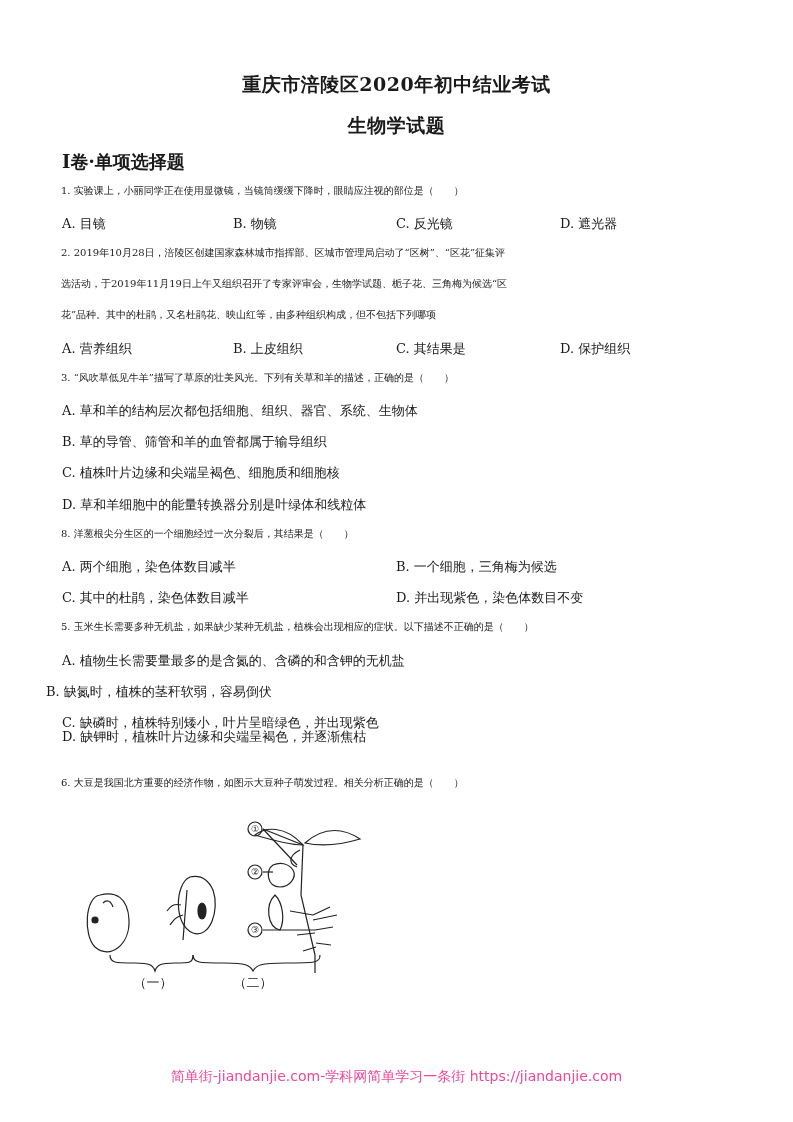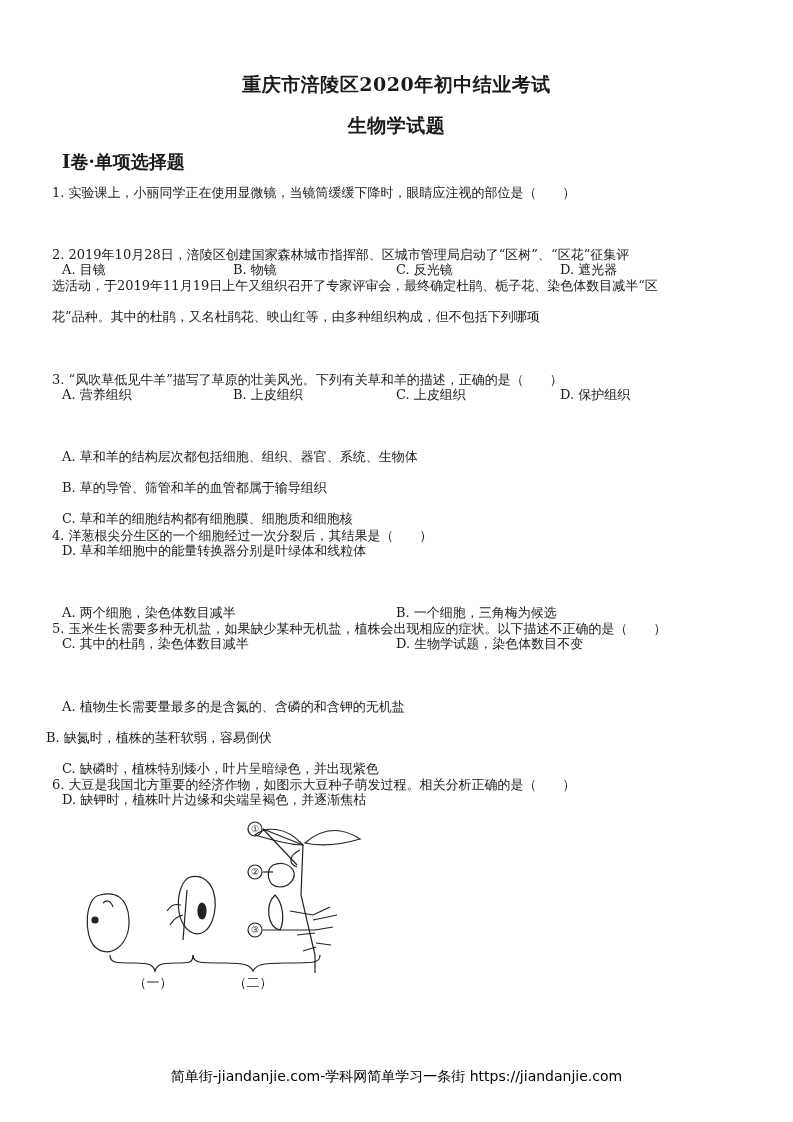--- a/index.html
+++ b/index.html
@@ -12,67 +12,67 @@
     position: absolute; left: 0; width: 793px; text-align: center;
     font-weight: bold; font-size: 19px; letter-spacing: 0.5px;
   }
   .t1 { top: 72px; }
   .t2 { top: 113px; }
   .section {
     position: absolute; left: 62px; top: 150px;
     font-weight: bold; font-size: 18px;
   }
   .line {
-    position: absolute; left: 52px; font-size: 13px; white-space: nowrap;
+    position: absolute; left: 61px; font-size: 10px; white-space: nowrap;
   }
-  .opt { position: absolute; font-size: 13px; white-space: nowrap; margin-top: 46px; }
+  .opt { position: absolute; font-size: 13px; white-space: nowrap; }
   .figure { position: absolute; left: 75px; top: 815px; width: 300px; height: 180px; }
   .footer {
     position: absolute; left: 0; width: 793px; top: 1068px; text-align: center;
-    font-family: "DejaVu Sans", "Liberation Sans", sans-serif; font-size: 14px; color: #000000;
+    font-family: "DejaVu Sans", "Liberation Sans", sans-serif; font-size: 14px; color: #ec4899;
   }
 </style>
 </head>
 <body>
 
 <div class="title t1">重庆市涪陵区2020年初中结业考试</div>
 <div class="title t2">生物学试题</div>
 <div class="section">Ⅰ卷·单项选择题</div>
 
 <div class="line" style="top:184px">1. 实验课上，小丽同学正在使用显微镜，当镜筒缓缓下降时，眼睛应注视的部位是（　　）</div>
 <div class="opt" style="left:62px;top:215px">A. 目镜</div>
 <div class="opt" style="left:233px;top:215px">B. 物镜</div>
 <div class="opt" style="left:396px;top:215px">C. 反光镜</div>
 <div class="opt" style="left:560px;top:215px">D. 遮光器</div>
 
 <div class="line" style="top:246px">2. 2019年10月28日，涪陵区创建国家森林城市指挥部、区城市管理局启动了“区树”、“区花”征集评</div>
-<div class="line" style="top:277px">选活动，于2019年11月19日上午又组织召开了专家评审会，最终确定杜鹃、栀子花、染色体数目减半“区</div>
+<div class="line" style="top:277px">选活动，于2019年11月19日上午又组织召开了专家评审会，生物学试题、栀子花、三角梅为候选“区</div>
 <div class="line" style="top:308px">花”品种。其中的杜鹃，又名杜鹃花、映山红等，由多种组织构成，但不包括下列哪项</div>
 <div class="opt" style="left:62px;top:340px">A. 营养组织</div>
 <div class="opt" style="left:233px;top:340px">B. 上皮组织</div>
-<div class="opt" style="left:396px;top:340px">C. 上皮组织</div>
+<div class="opt" style="left:396px;top:340px">C. 其结果是</div>
 <div class="opt" style="left:560px;top:340px">D. 保护组织</div>
 
 <div class="line" style="top:371px">3. “风吹草低见牛羊”描写了草原的壮美风光。下列有关草和羊的描述，正确的是（　　）</div>
 <div class="opt" style="left:62px;top:402px">A. 草和羊的结构层次都包括细胞、组织、器官、系统、生物体</div>
 <div class="opt" style="left:62px;top:433px">B. 草的导管、筛管和羊的血管都属于输导组织</div>
-<div class="opt" style="left:62px;top:464px">C. 草和羊的细胞结构都有细胞膜、细胞质和细胞核</div>
+<div class="opt" style="left:62px;top:464px">C. 植株叶片边缘和尖端呈褐色、细胞质和细胞核</div>
 <div class="opt" style="left:62px;top:496px">D. 草和羊细胞中的能量转换器分别是叶绿体和线粒体</div>
 
-<div class="line" style="top:527px">4. 洋葱根尖分生区的一个细胞经过一次分裂后，其结果是（　　）</div>
+<div class="line" style="top:527px">8. 洋葱根尖分生区的一个细胞经过一次分裂后，其结果是（　　）</div>
 <div class="opt" style="left:62px;top:558px">A. 两个细胞，染色体数目减半</div>
 <div class="opt" style="left:396px;top:558px">B. 一个细胞，三角梅为候选</div>
 <div class="opt" style="left:62px;top:589px">C. 其中的杜鹃，染色体数目减半</div>
-<div class="opt" style="left:396px;top:589px">D. 生物学试题，染色体数目不变</div>
+<div class="opt" style="left:396px;top:589px">D. 并出现紫色，染色体数目不变</div>
 
 <div class="line" style="top:620px">5. 玉米生长需要多种无机盐，如果缺少某种无机盐，植株会出现相应的症状。以下描述不正确的是（　　）</div>
 <div class="opt" style="left:62px;top:652px">A. 植物生长需要量最多的是含氮的、含磷的和含钾的无机盐</div>
 <div class="opt" style="left:46px;top:683px">B. 缺氮时，植株的茎秆软弱，容易倒伏</div>
 <div class="opt" style="left:62px;top:714px">C. 缺磷时，植株特别矮小，叶片呈暗绿色，并出现紫色</div>
-<div class="opt" style="left:62px;top:745px">D. 缺钾时，植株叶片边缘和尖端呈褐色，并逐渐焦枯</div>
+<div class="opt" style="left:62px;top:728px">D. 缺钾时，植株叶片边缘和尖端呈褐色，并逐渐焦枯</div>
 
 <div class="line" style="top:776px">6. 大豆是我国北方重要的经济作物，如图示大豆种子萌发过程。相关分析正确的是（　　）</div>
 
 <div class="figure">
   <svg width="300" height="180" viewBox="0 0 300 180" xmlns="http://www.w3.org/2000/svg">
     <g fill="none" stroke="#222" stroke-width="1.2">
 
       <path d="M25 80 C10 82 8 120 20 132 C35 145 55 130 54 105 C53 82 40 76 25 80 Z"></path>
       <path d="M28 88 C32 84 36 86 38 92"></path>
       <circle cx="20" cy="105" r="3" fill="#222"></circle>

